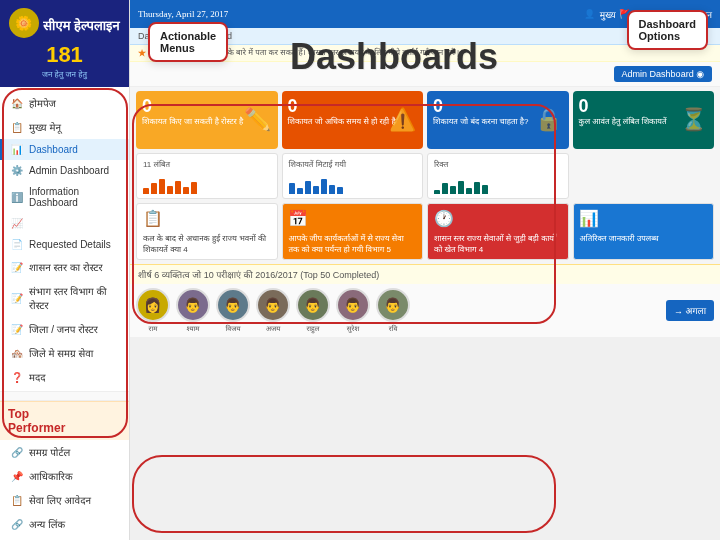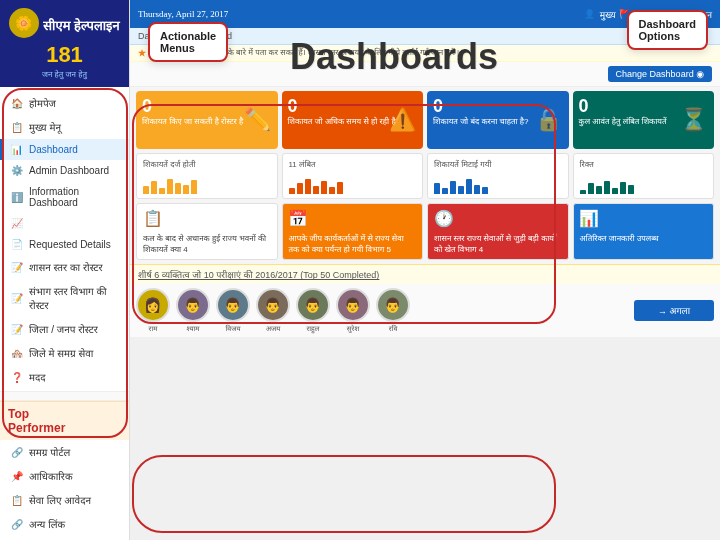--- a/index.html
+++ b/index.html
@@ -318,21 +318,20 @@
     .bottom-card.colored-orange { background: #f57c00; color: #fff; }
     .bottom-card.colored-red { background: #d32f2f; color: #fff; }
 
     
     .performers-bar {
       background: #fffde7;
       border-top: 1px solid #ffe082;
       padding: 3px 8px;
       font-size: 9px;
       color: #555;
-      text-decoration: underline;
     }
 
     .performers-row {
       display: flex;
       align-items: center;
       gap: 6px;
       padding: 4px 6px;
       background: #fafafa;
       overflow: hidden;
     }
@@ -362,21 +361,21 @@
       color: #555;
       text-align: center;
       max-width: 50px;
     }
 
     .next-btn {
       background: #1565c0;
       color: #fff;
       border: none;
       border-radius: 3px;
-      padding: 4px 24px;
+      padding: 4px 8px;
       font-size: 9px;
       cursor: pointer;
       margin-left: auto;
       white-space: nowrap;
     }
 
     
     .callout-box {
       position: absolute;
       background: #fff;
@@ -557,21 +556,21 @@
     <div class="breadcrumb-bar">
       <span>Dashboard / dashboard</span>
     </div>
 
     <div class="notification-bar">
       <span class="note-label">★ Note:</span>
       <span style="font-size:8px;line-height:1.3;">आप यहाँ से बीसों के बारे में पता कर सकते हैं। शासन स्तर अध्ययन के लिए नीचे दर्शाई गई जान करें |</span>
     </div>
 
     <div class="dash-header">
-      <button class="change-dashboard-btn">Change Dashboard ◉</button>
+      <button class="change-dashboard-btn">Admin Dashboard ◉</button>
     </div>
 
     <div class="dashboard-grid">
       <div class="dash-card card-yellow">
         <span class="card-count">0</span>
         <span class="card-label">शिकायत किए जा सकती है रोस्टर है</span>
         <span class="card-icon">✏️</span>
       </div>
       <div class="dash-card card-orange">
         <span class="card-count">0</span>
@@ -584,32 +583,20 @@
         <span class="card-icon">🔒</span>
       </div>
       <div class="dash-card card-teal">
         <span class="card-count">0</span>
         <span class="card-label">कुल आवंत हेतु लंबित शिकायतें</span>
         <span class="card-icon">⏳</span>
       </div>
     </div>
 
     <div class="chart-row">
-      <div class="chart-card">
-        <span class="chart-label">शिकायतें दर्ज होती</span>
-        <div class="mini-chart">
-          <div class="mini-bar" style="height:40%;background:#f9a825;"></div>
-          <div class="mini-bar" style="height:60%;background:#f9a825;"></div>
-          <div class="mini-bar" style="height:30%;background:#f9a825;"></div>
-          <div class="mini-bar" style="height:70%;background:#f9a825;"></div>
-          <div class="mini-bar" style="height:50%;background:#f9a825;"></div>
-          <div class="mini-bar" style="height:45%;background:#f9a825;"></div>
-          <div class="mini-bar" style="height:65%;background:#f9a825;"></div>
-        </div>
-      </div>
       <div class="chart-card">
         <span class="chart-label">11 लंबित</span>
         <div class="mini-chart">
           <div class="mini-bar" style="height:30%;background:#e65100;"></div>
           <div class="mini-bar" style="height:50%;background:#e65100;"></div>
           <div class="mini-bar" style="height:70%;background:#e65100;"></div>
           <div class="mini-bar" style="height:40%;background:#e65100;"></div>
           <div class="mini-bar" style="height:60%;background:#e65100;"></div>
           <div class="mini-bar" style="height:35%;background:#e65100;"></div>
           <div class="mini-bar" style="height:55%;background:#e65100;"></div>

